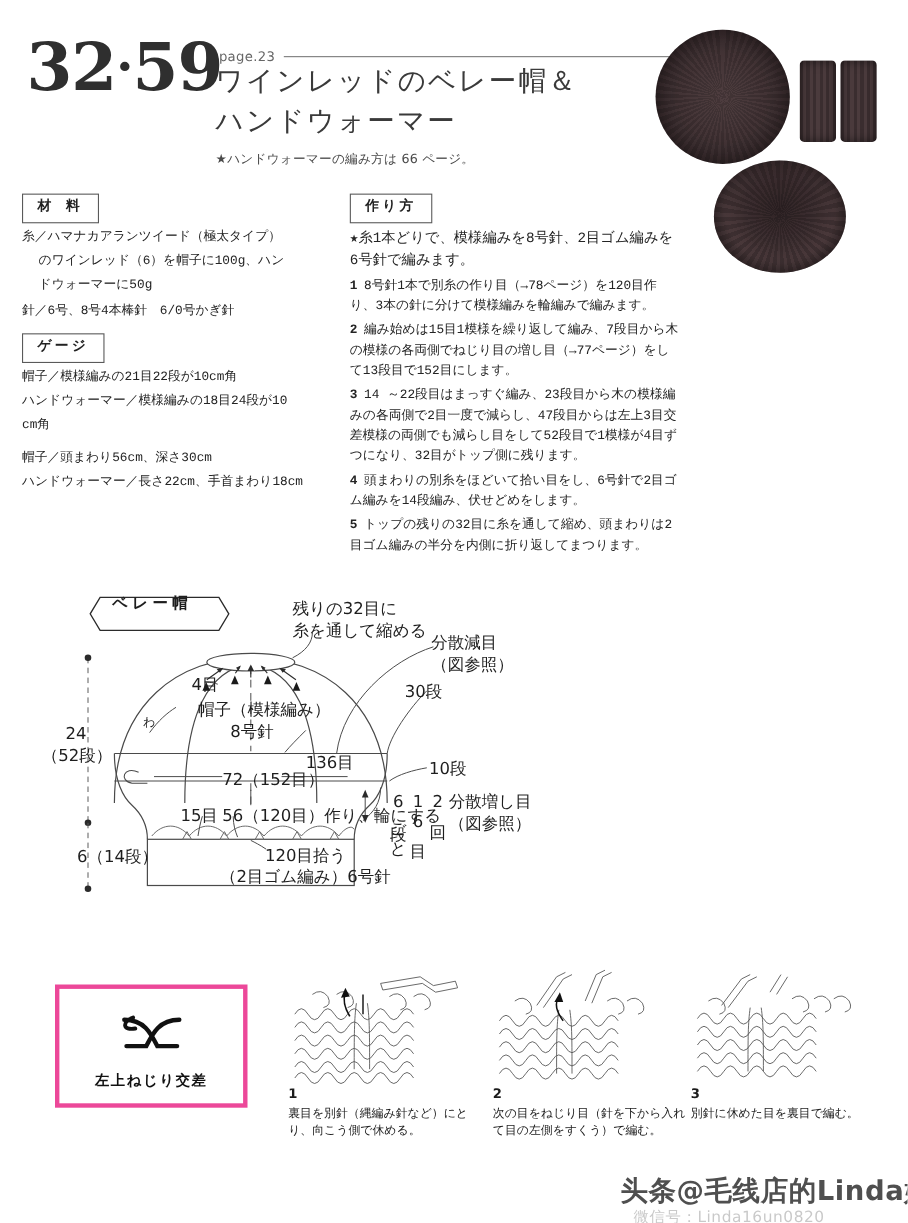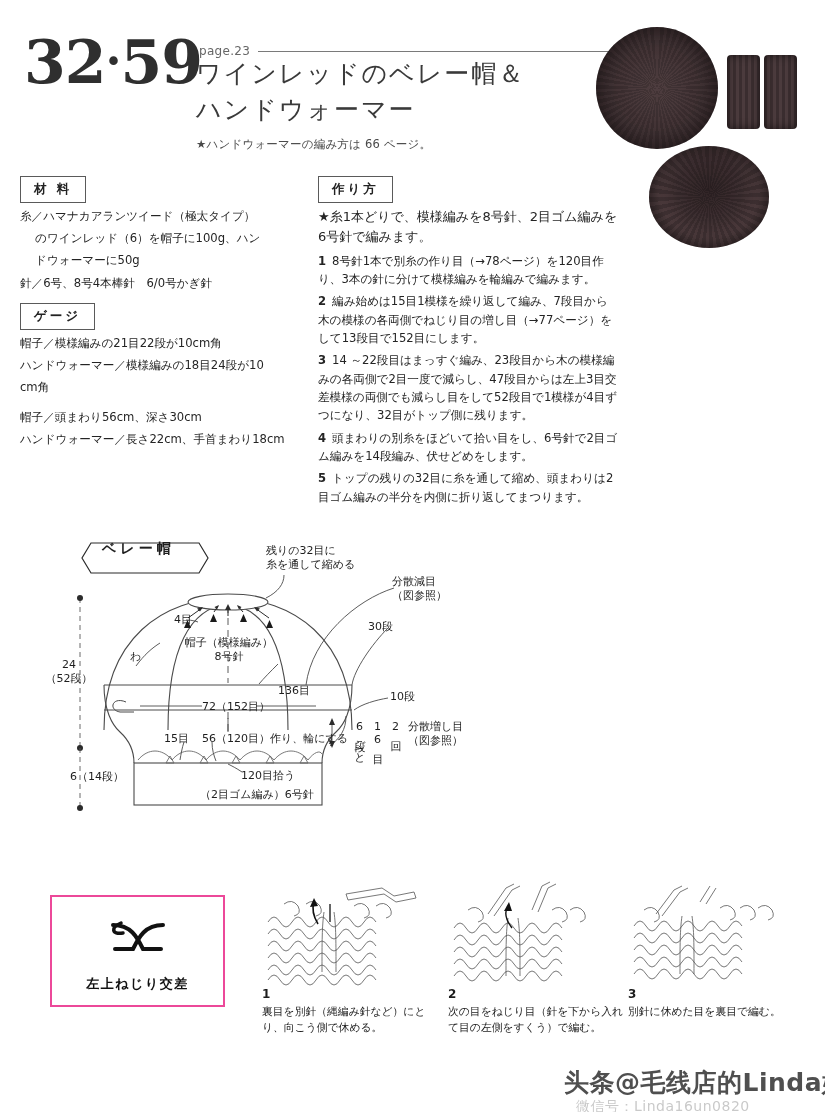--- a/index.html
+++ b/index.html
@@ -78,48 +78,48 @@
   }
   .warmer.a { left:727px; }
   .warmer.b { left:764px; }
 
   
   .boxlabel {
     display:inline-block; border:1px solid #5a5a5a;
     padding:2px 13px 3px; font-size:12.5px; font-weight:700;
     letter-spacing:3px; background:#fff; color:#222;
   }
-  .col { position:absolute; font-size:11.6px; line-height:1.58; color:#242424; }
+  .col { position:absolute; font-size:11.6px; line-height:1.58; color:#242424;font-family:Liberation Mono, monospace; }
   .col p { margin:4px 0 0; }
   .col .indent { text-indent:1.3em; }
   .sec { margin-top:11px; }
   .col-left { left:20px; top:176px; width:292px; }
   .col-right { left:318px; top:176px; width:300px; }
   .howto-item { margin:3px 0 0; display:block; }
   .howto-item b { font-weight:700; margin-right:6px; }
   .star { font-size:13px; }
 
   
   .diagram { position:absolute; left:16px; top:520px; width:825px; height:340px; }
   .tag {
     position:absolute; left:70px; top:17px;
     font-size:14px; font-weight:700; letter-spacing:4px;
     padding:3px 16px; color:#1e1e1e;
   }
   .dlabel {
-    position:absolute; font-size:11px; line-height:1.3; color:#1e1e1e;
+    position:absolute; font-size:15px; line-height:1.3; color:#1e1e1e;
     white-space:nowrap;
   }
   .dlabel.c { text-align:center; }
 
   
   .bottom { position:absolute; left:0; top:875px; width:825px; height:200px; }
   .symbol-box {
     position:absolute; left:50px; top:20px; width:175px; height:112px;
-    border:2px solid #ec4899; background:#fff;
+    border:4px solid #ec4899; background:#fff;
   }
   .symbol-glyph {
     position:absolute; left:0; right:0; top:20px; text-align:center;
   }
   .symbol-caption {
     position:absolute; left:0; right:0; bottom:12px; text-align:center;
     font-size:13px; font-weight:700; letter-spacing:1.5px; color:#111;
   }
   .step { position:absolute; width:178px; font-size:10.8px; line-height:1.5; color:#1c1c1c; }
   .step .num { font-weight:700; font-size:12px; display:block; margin-bottom:1px; }

